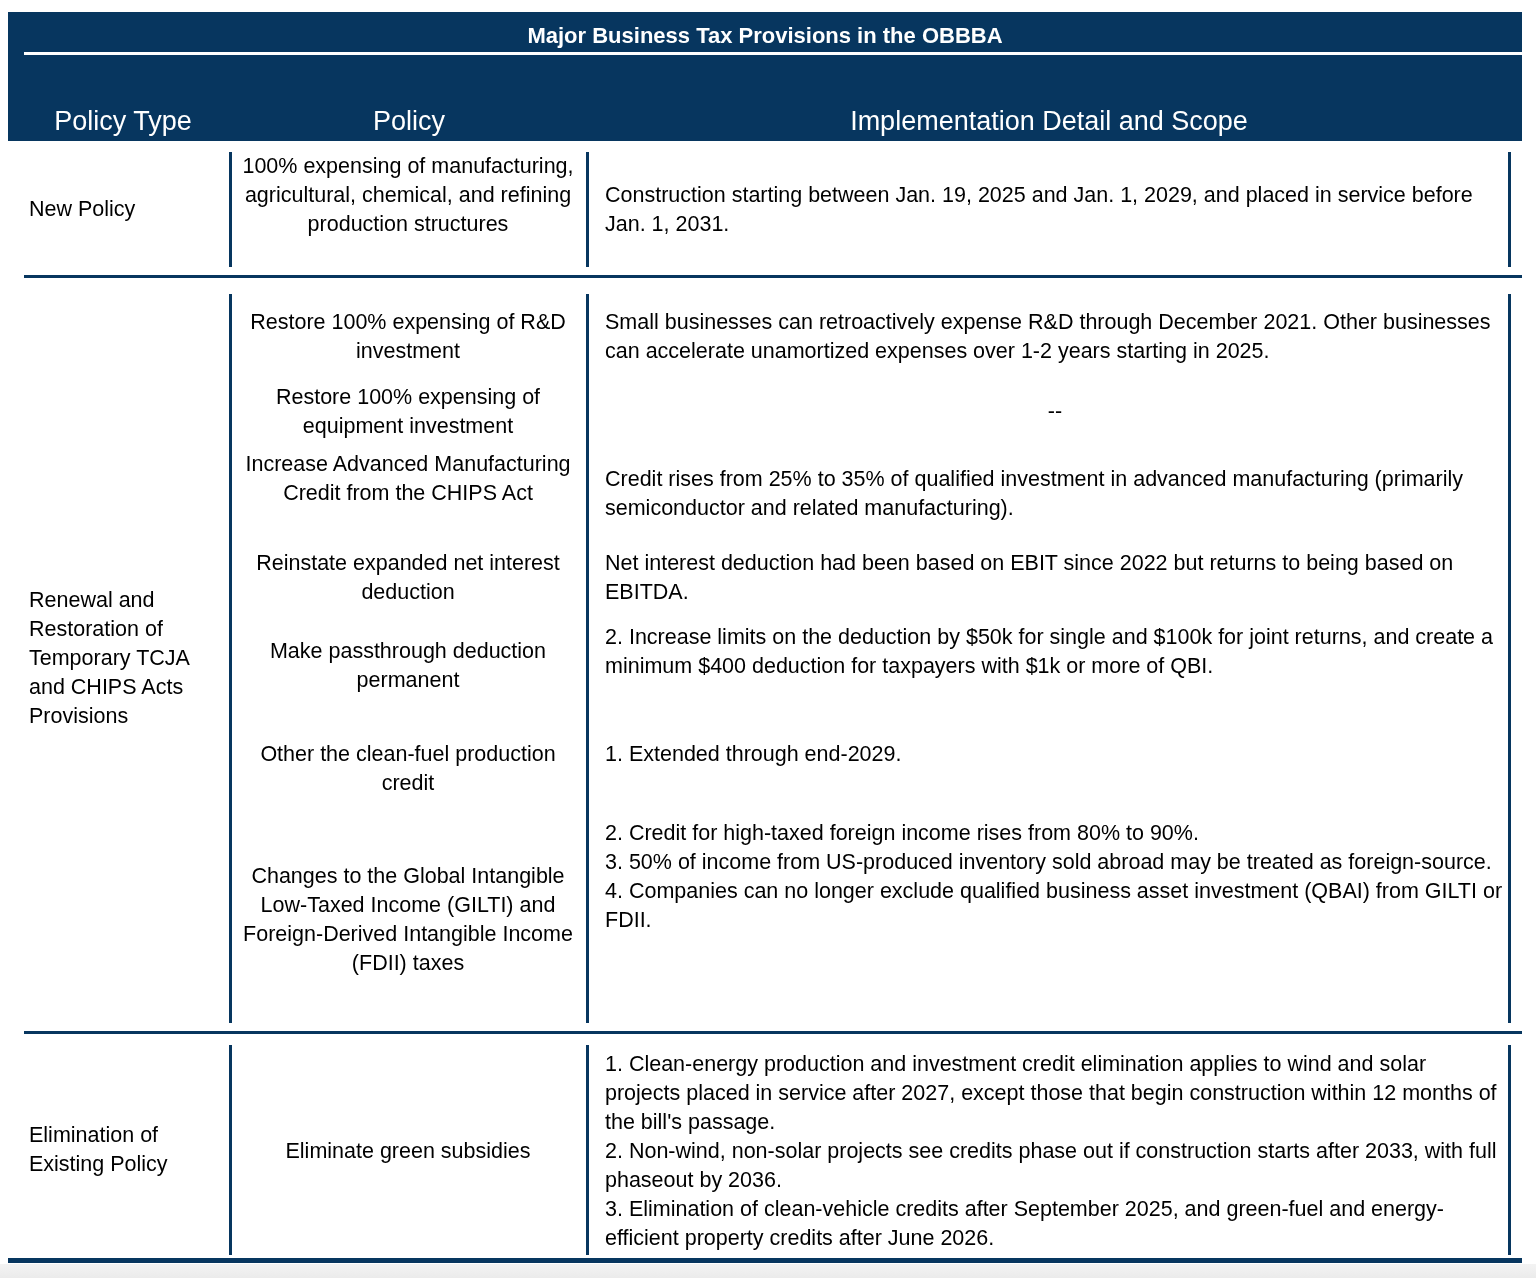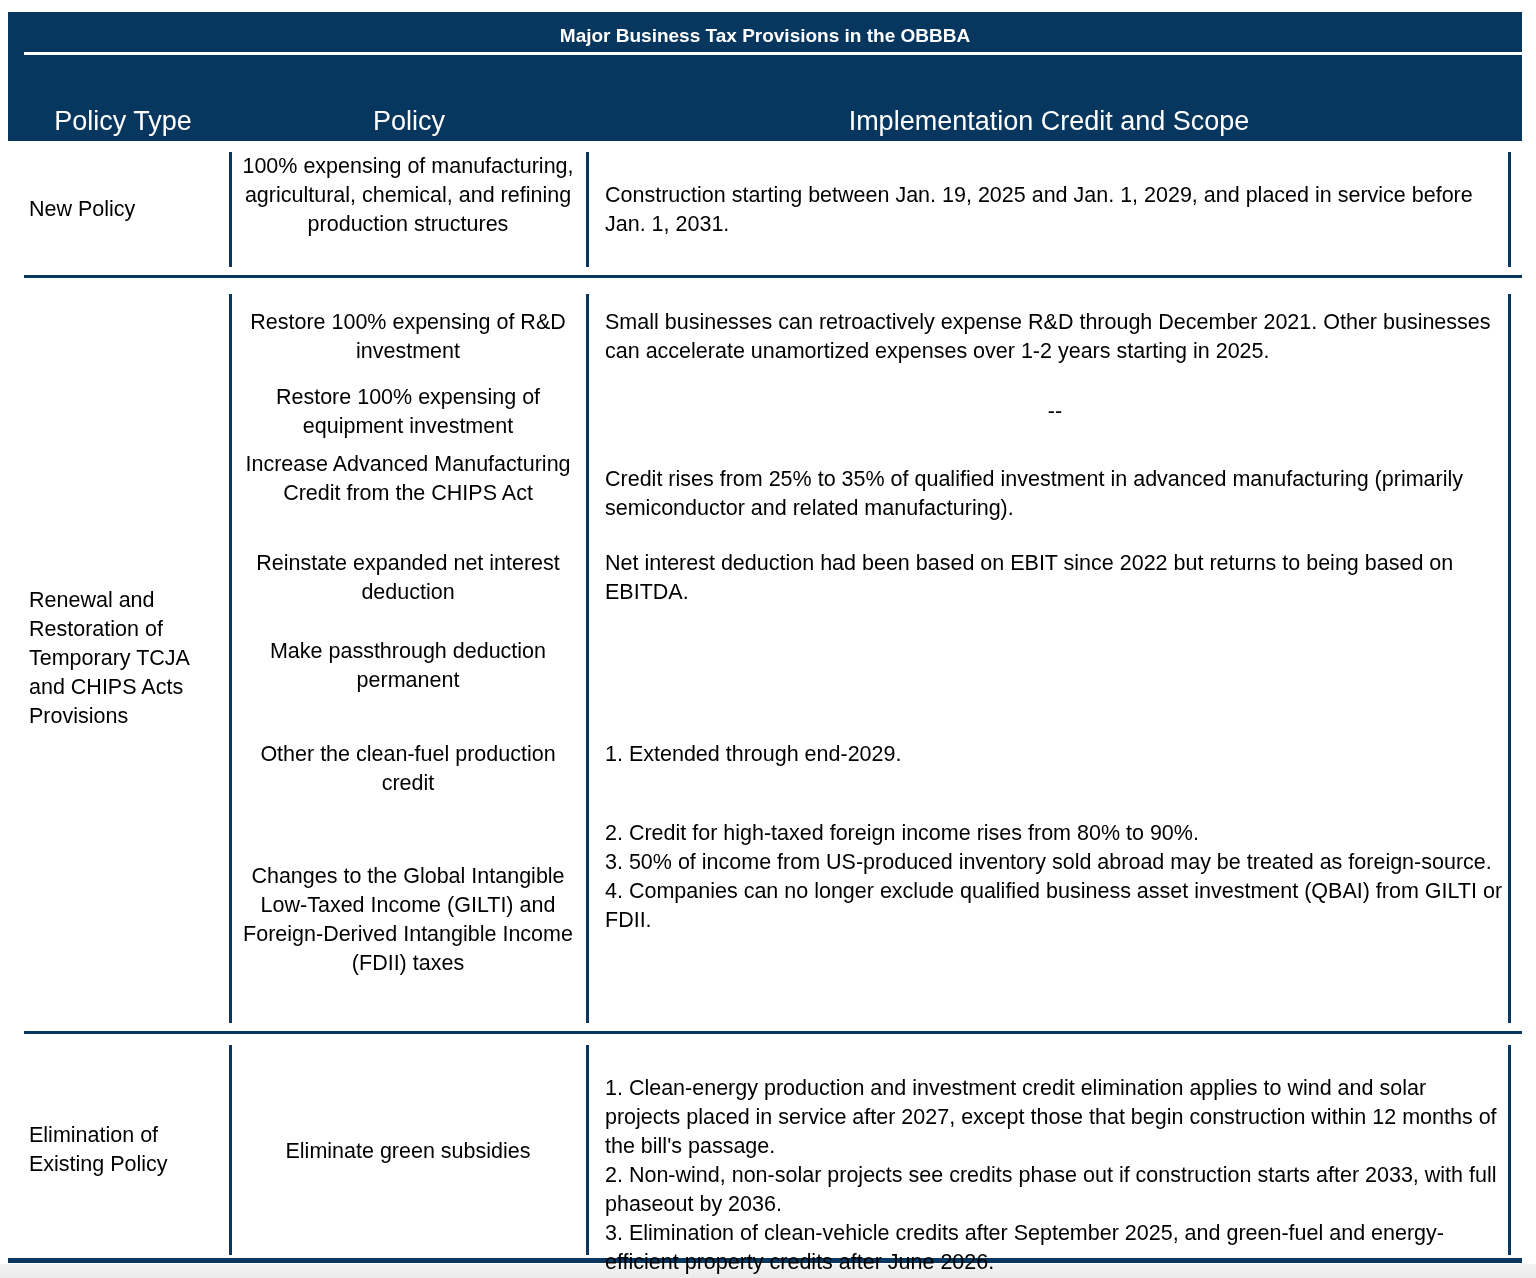--- a/index.html
+++ b/index.html
@@ -3,21 +3,21 @@
 <meta charset="utf-8">
 <style>
   html, body { margin: 0; padding: 0; background: #ffffff; }
   body { width: 1536px; height: 1278px; position: relative; overflow: hidden;
          font-family: "Liberation Sans", sans-serif; color: #000; }
   .page-bottom { position: absolute; left: 0; top: 1264px; width: 1536px; height: 14px;
                  background: linear-gradient(#f3f3f3, #ebebeb); }
 
   .header { position: absolute; left: 8px; top: 12px; width: 1514px; height: 129px; background: #07365f; }
   .title { position: absolute; left: 0; top: 0; width: 100%; height: 40px; line-height: 48px;
-           text-align: center; color: #fff; font-weight: bold; font-size: 19px; }
+           text-align: center; color: #fff; font-weight: bold; font-size: 22px; }
   .title-rule { position: absolute; left: 16px; right: 0; top: 40px; height: 3px; background: #ffffff; }
   .col-head { position: absolute; top: 94px; color: #fff; font-size: 27px; text-align: center; }
   .ch-type { left: 0; width: 230px; }
   .ch-policy { left: 222px; width: 358px; }
   .ch-detail { left: 580px; width: 922px; }
 
   .hsep { position: absolute; height: 3px; background: #07365f; }
   .vline { position: absolute; width: 3px; background: #07365f; }
 
   .cell { position: absolute; font-size: 21.5px; line-height: 29px; }
@@ -30,21 +30,21 @@
 </head>
 <body>
 
 <div class="page-bottom"></div>
 
 <div class="header">
   <div class="title">Major Business Tax Provisions in the OBBBA</div>
   <div class="title-rule"></div>
   <div class="col-head ch-type">Policy Type</div>
   <div class="col-head ch-policy">Policy</div>
-  <div class="col-head ch-detail">Implementation Credit and Scope</div>
+  <div class="col-head ch-detail">Implementation Detail and Scope</div>
 </div>
 
 <div class="hsep" style="left:24px; width:1498px; top:275px;"></div>
 <div class="hsep" style="left:24px; width:1498px; top:1031px;"></div>
 <div class="hsep" style="left:8px; width:1514px; top:1258px; height:5px;"></div>
 
 <div class="vline" style="left:229px; top:152px; height:115px;"></div>
 <div class="vline" style="left:586px; top:152px; height:115px;"></div>
 <div class="vline" style="left:1508px; top:152px; height:115px;"></div>
 
@@ -83,35 +83,36 @@
   <span class="ln">Credit rises from 25% to 35% of qualified investment in advanced manufacturing (primarily semiconductor and related manufacturing).</span>
 </div>
 
 <div class="cell policy" style="top:549px;">Reinstate expanded net interest deduction</div>
 <div class="cell detail" style="top:549px;">
   <span class="ln">Net interest deduction had been based on EBIT since 2022 but returns to being based on EBITDA.</span>
 </div>
 
 <div class="cell policy" style="top:637px;">Make passthrough deduction permanent</div>
 <div class="cell detail" style="top:623px;">
+  <span class="ln">2. Increase limits on the deduction by $50k for single and $100k for joint returns, and create a minimum $400 deduction for taxpayers with $1k or more of QBI.</span>
 </div>
 
 <div class="cell policy" style="top:740px;">Other the clean-fuel production credit</div>
 <div class="cell detail" style="top:740px;">
   <span class="ln">1. Extended through end-2029.</span>
 </div>
 
 <div class="cell policy" style="top:862px;">Changes to the Global Intangible Low-Taxed Income (GILTI) and Foreign-Derived Intangible Income (FDII) taxes</div>
 <div class="cell detail" style="top:819px;">
   <span class="ln">2. Credit for high-taxed foreign income rises from 80% to 90%.</span>
   <span class="ln">3. 50% of income from US-produced inventory sold abroad may be treated as foreign-source.</span>
   <span class="ln">4. Companies can no longer exclude qualified business asset investment (QBAI) from GILTI or FDII.</span>
 </div>
 
 <div class="cell type" style="top:1045px; height:210px;">
   <span>Elimination of Existing Policy</span>
 </div>
 <div class="cell policy" style="top:1137px;">Eliminate green subsidies</div>
-<div class="cell detail" style="top:1050px;margin-top:24px;">
+<div class="cell detail" style="top:1050px;">
   <span class="ln">1. Clean-energy production and investment credit elimination applies to wind and solar projects placed in service after 2027, except those that begin construction within 12 months of the bill's passage.</span>
   <span class="ln">2. Non-wind, non-solar projects see credits phase out if construction starts after 2033, with full phaseout by 2036.</span>
   <span class="ln">3. Elimination of clean-vehicle credits after September 2025, and green-fuel and energy-efficient property credits after June 2026.</span>
 </div>
 
 </body></html>

